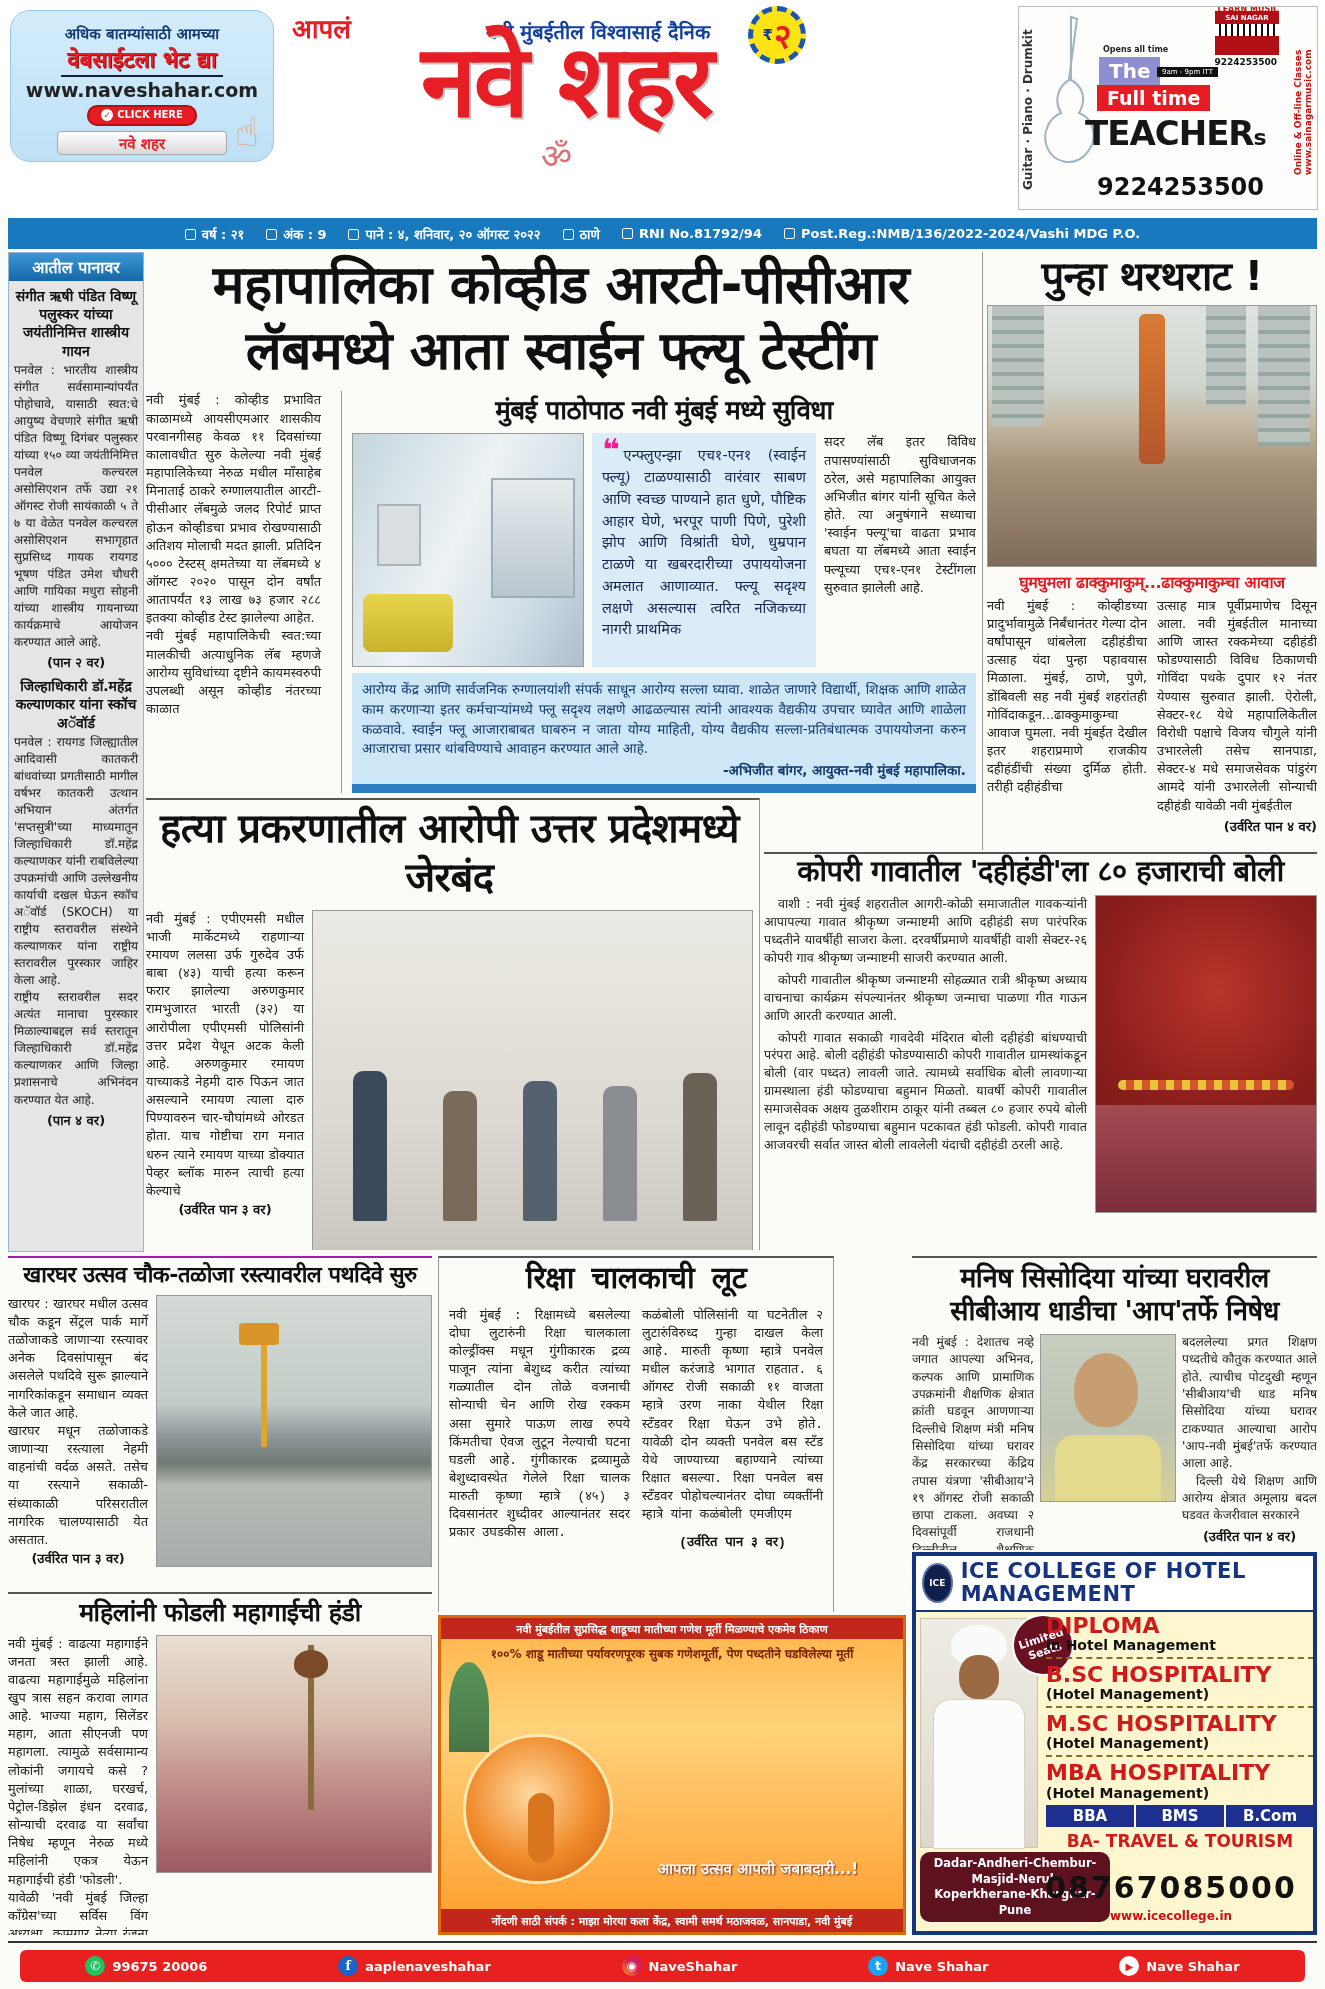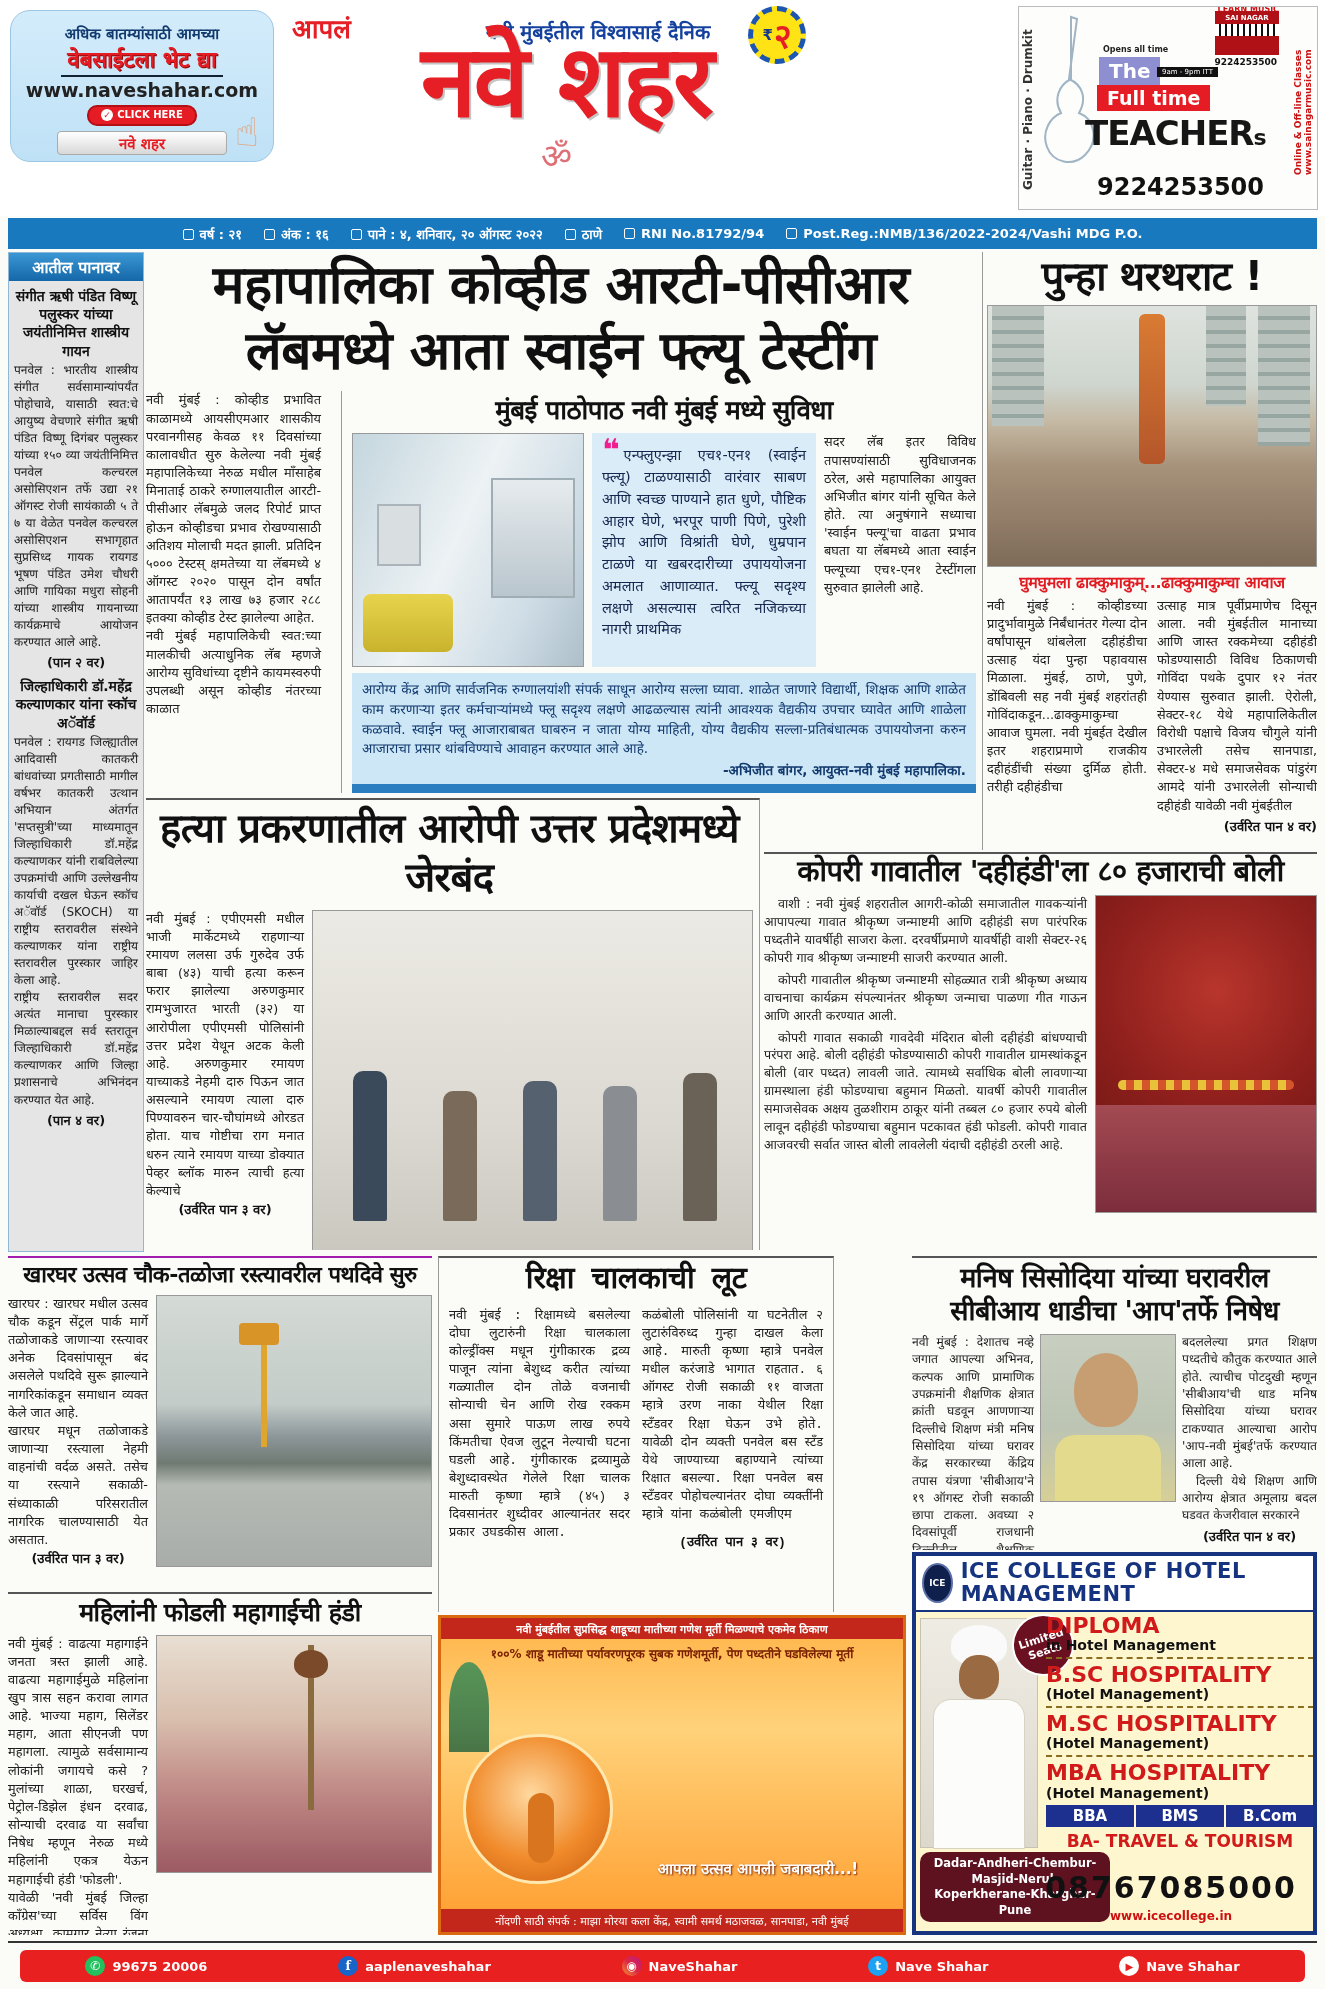--- a/index.html
+++ b/index.html
@@ -151,21 +151,21 @@
   
   .morya { left:438px; top:1615px; width:468px; height:320px; border:3px solid #d96a10; background:linear-gradient(180deg,#ffb347 0%,#ffd27a 35%,#ff9d2e 100%); }
   .morya-head { background:#c3261b; color:#fff; font-size:11px; font-weight:bold; text-align:center; padding:3px 4px; }
   .morya-title { text-align:center; color:#8b1500; font-weight:bold; font-size:30px; margin-top:8px; text-shadow:1px 1px 0 #ffe9b0; }
   .morya-sub { text-align:center; color:#7a2000; font-size:12px; font-weight:bold; margin:6px 14px; line-height:1.5; }
   .morya-ganesh { position:absolute; left:22px; bottom:48px; width:150px; height:150px; border-radius:50%;
                   background:radial-gradient(circle at 45% 40%, #ffd9a0 0%, #f08a2a 55%, #c85a10 100%); border:3px solid #ffe9b0; }
   .morya-ganesh .trunk { position:absolute; left:62px; top:56px; width:26px; height:70px; border-radius:14px; background:#d9751f; }
   .morya-feather { position:absolute; left:8px; bottom:180px; width:40px; height:90px; border-radius:50% 50% 0 0; background:linear-gradient(180deg,#2e8b57,#1c5e3a); opacity:.8; }
   .morya-resp { position:absolute; right:20px; bottom:54px; width:250px; text-align:center; color:#fff; font-weight:bold; font-size:15px; text-shadow:1px 1px 2px #7a2000; }
-  .morya-foot { position:absolute; left:0; bottom:0; width:100%; background:#c3261b; color:#fff; font-size:11px; font-weight:normal; text-align:center; padding:4px 2px; }
+  .morya-foot { position:absolute; left:0; bottom:0; width:100%; background:#c3261b; color:#fff; font-size:11px; font-weight:bold; text-align:center; padding:4px 2px; }
 
   
   .ice { left:912px; top:1552px; width:405px; height:383px; border:4px solid #16337f; background:#fdf6cf; }
   .ice-head { background:#fff; display:flex; align-items:center; gap:8px; padding:4px 6px; border-bottom:2px solid #16337f; }
   .ice-logo { width:40px; height:40px; border-radius:50%; background:#10204d; color:#fff; font-size:9px; font-weight:bold; display:flex; align-items:center; justify-content:center; border:2px solid #5a6ea8; }
   .ice-title { color:#16337f; font-weight:bold; font-size:21px; line-height:1.1; letter-spacing:0.5px; }
   .ice-body { position:relative; height:calc(100% - 56px); }
   .chef { position:absolute; left:4px; top:6px; width:118px; height:230px; background:linear-gradient(180deg,#efece4,#ddd8cc); border:1px solid #c8c2b2; }
   .chef .turban { position:absolute; left:30px; top:6px; width:56px; height:40px; border-radius:50% 50% 40% 40%; background:#fafafa; }
   .chef .face { position:absolute; left:38px; top:36px; width:40px; height:44px; border-radius:45%; background:#9a6b43; }
@@ -237,21 +237,21 @@
       <div class="music-hours">9am - 9pm  ITT</div>
       <div class="music-full">Full time</div>
       <div class="music-teachers"><span>TEACHER</span><span class="s">s</span></div>
       <div class="music-online">Online &amp; Off-line Classes  www.sainagarmusic.com</div>
       <div class="music-bigphone">9224253500</div>
     </div>
   </header>
 
   <div class="dateline">
     <span><span class="sq"></span><span>वर्ष : २१</span></span>
-    <span><span class="sq"></span><span>अंक : १६</span></span>
+    <span><span class="sq"></span><span>अंक : 9</span></span>
     <span><span class="sq"></span><span>पाने : ४, शनिवार, २० ऑगस्ट २०२२</span></span>
     <span><span class="sq"></span><span>ठाणे</span></span>
     <span><span class="sq"></span><span>RNI No.81792/94</span></span>
     <span><span class="sq"></span><span>Post.Reg.:NMB/136/2022-2024/Vashi MDG P.O.</span></span>
   </div>
 
   <aside class="art sidebar">
     <div class="sidebar-head">आतील पानावर</div>
     <div class="brief-title">संगीत ऋषी पंडित विष्णू पलुस्कर यांच्या जयंतीनिमित्त शास्त्रीय गायन</div>
     <div class="body-txt">पनवेल : भारतीय शास्त्रीय संगीत सर्वसामान्यांपर्यंत पोहोचावे, यासाठी स्वत:चे आयुष्य वेचणारे संगीत ऋषी पंडित विष्णू दिगंबर पलुस्कर यांच्या १५० व्या जयंतीनिमित्त पनवेल कल्चरल असोसिएशन तर्फे उद्या २१ ऑगस्ट रोजी सायंकाळी ५ ते ७ या वेळेत पनवेल कल्चरल असोसिएशन सभागृहात सुप्रसिध्द गायक रायगड भूषण पंडित उमेश चौधरी आणि गायिका मधुरा सोहनी यांच्या शास्त्रीय गायनाच्या कार्यक्रमाचे आयोजन करण्यात आले आहे.</div>

